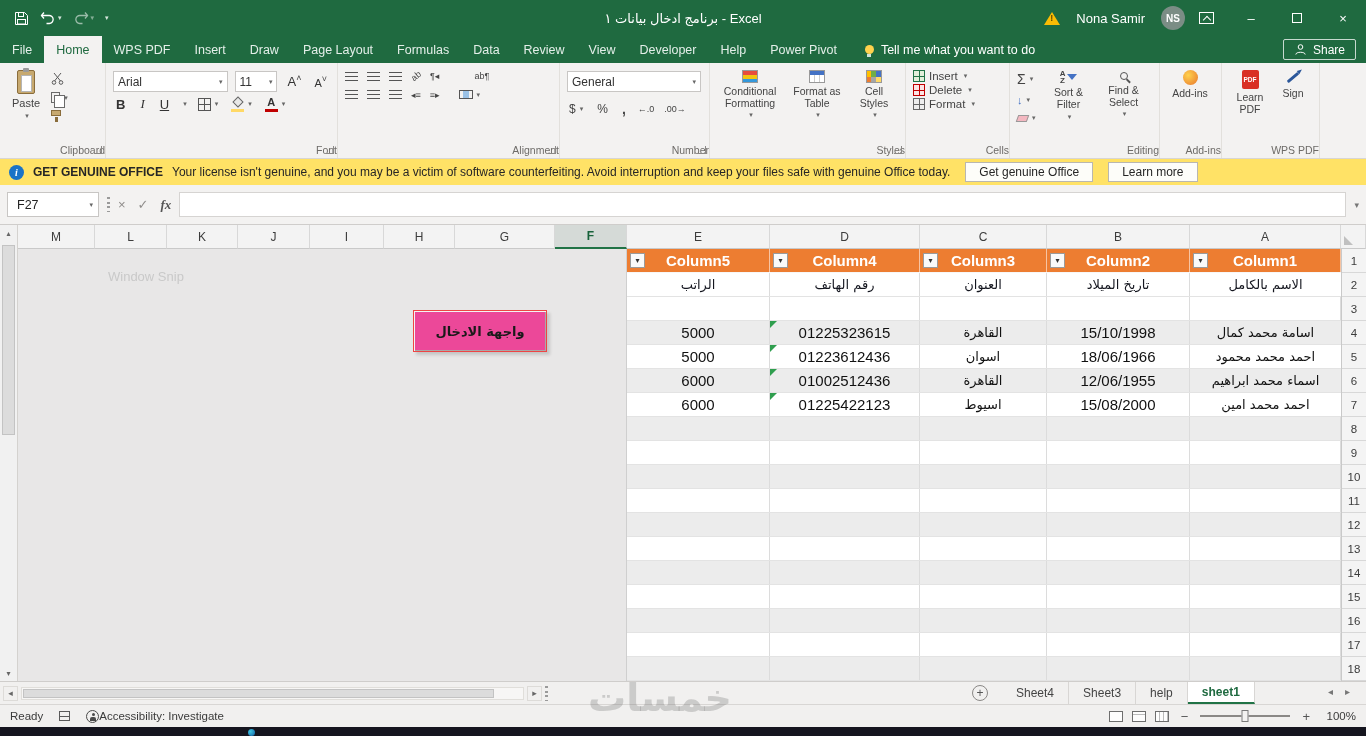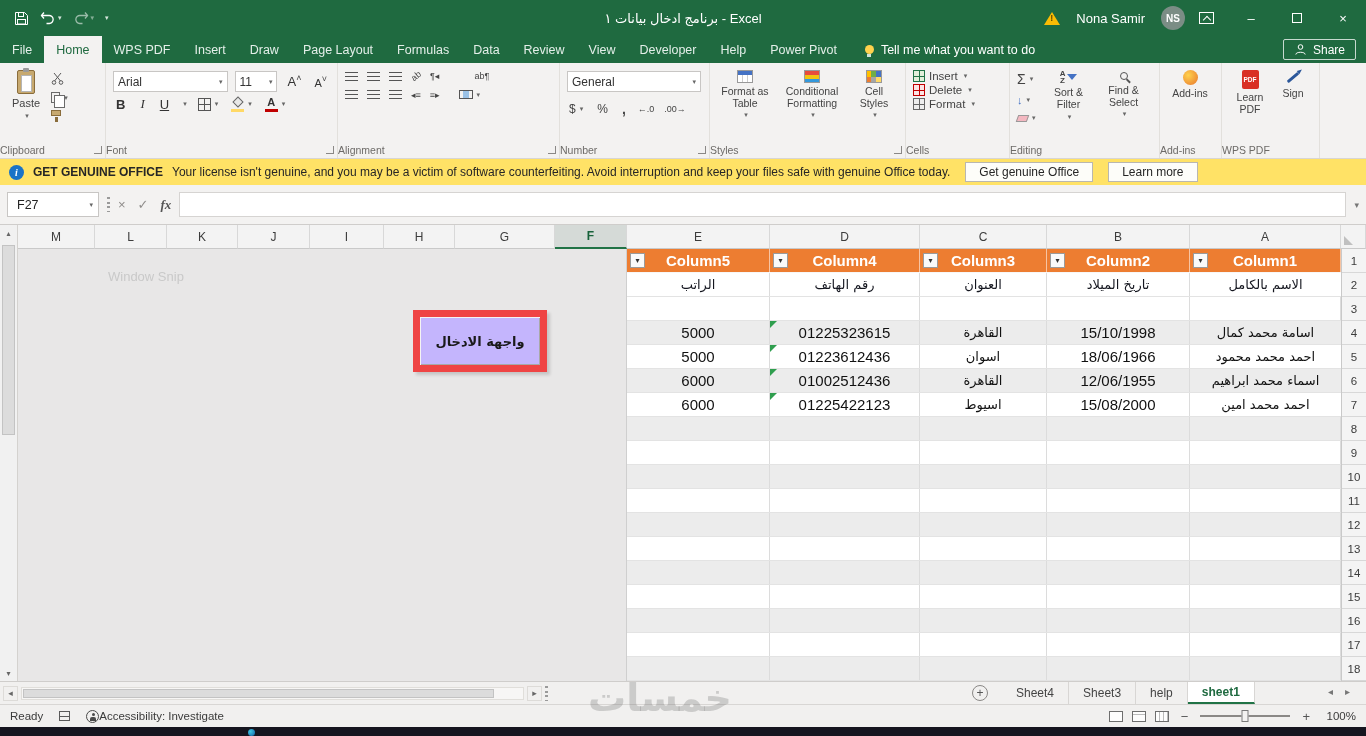--- a/index.html
+++ b/index.html
@@ -28,21 +28,21 @@
 .rtab{padding:0 12px;display:flex;align-items:center;cursor:default;white-space:nowrap}
 .rtab.active{background:#f3f2f1;color:#1f6a40;font-weight:normal}
 .tellme{display:flex;align-items:center;gap:7px;margin-left:16px;color:#fff}
 .ic-bulb{width:9px;height:9px;border-radius:50%;background:#ffd24d;position:relative}
 .ic-bulb:after{content:"";position:absolute;left:2.5px;bottom:-3px;width:4px;height:3px;background:#cfe3d8}
 .share{position:absolute;right:10px;top:3px;height:21px;border:1px solid rgba(255,255,255,.75);border-radius:2px;padding:0 10px;display:flex;align-items:center;gap:6px;color:#fff;font-size:12px}
 
 
 .ribbon{position:absolute;top:63px;left:0;width:1366px;height:96px;background:#f3f2f1;border-bottom:1px solid #d8d6d3;display:flex}
 .rgroup{position:relative;height:100%;border-right:1px solid #e2e0dc;padding:5px 5px 18px}
-.rlabel{position:absolute;bottom:2px;left:0;right:0;text-align:left;font-size:10.5px;color:#6d6b68}
+.rlabel{position:absolute;bottom:2px;left:0;right:0;text-align:right;font-size:10.5px;color:#6d6b68}
 .launcher{position:absolute;right:3px;bottom:4px;width:8px;height:8px;border-right:1px solid #8a8886;border-bottom:1px solid #8a8886}
 .rrow{display:flex;align-items:center;gap:7px;margin:3px 2px}
 .sbtn{font-size:12px;color:#444;display:flex;align-items:center;gap:2px;padding:1px 2px}
 .combo{background:#fff;border:1px solid #c8c6c4;font-size:12px;color:#333;display:flex;align-items:center;justify-content:space-between;padding:0 4px;height:21px}
 .dd{font-size:7px;color:#666;margin-left:2px}
 .bigbtn{display:flex;flex-direction:column;align-items:center;justify-content:flex-start;font-size:11px;color:#444;padding:2px 7px;gap:3px}
 .vbtn{display:flex;flex-direction:column;align-items:center;font-size:10.5px;color:#444;text-align:center;gap:2px;padding:2px 1px;line-height:1.15}
 .clip-body{display:flex;gap:2px}
 .minicol{display:flex;flex-direction:column;gap:5px;padding-top:3px}
 .ic-clip{position:relative;width:18px;height:24px;background:#c7a96f;border:1px solid #8a6d3b;border-radius:2px}
@@ -101,21 +101,21 @@
 .varr{position:absolute;left:0;width:17px;height:16px;display:flex;align-items:center;justify-content:center;font-size:8px;color:#666;background:#f1f1f1}
 .vthumb{position:absolute;left:2px;top:20px;width:13px;height:190px;background:#dcdcdc;border:1px solid #c3c3c3}
 .colheaders{position:absolute;left:18px;top:0;height:24px;display:flex}
 .ch{height:24px;border-right:1px solid #d8d8d8;border-bottom:1px solid #c9c9c9;background:#f3f3f3;display:flex;align-items:center;justify-content:center;font-size:12px;color:#3c3c3c}
 .ch.sel{background:#d5dad7;color:#17623a;font-weight:bold;border-bottom:2px solid #217346}
 .corner{position:relative}
 .corner:after{content:"";position:absolute;left:3px;bottom:3px;width:0;height:0;border-bottom:9px solid #c0c0c0;border-right:9px solid transparent}
 .gridarea{position:absolute;left:18px;top:24px;width:1348px;height:432px}
 .graypanel{position:absolute;left:0;top:0;width:609px;height:432px;background:#e8e7e7;border-right:1px solid #cfcfcf}
 .snip{position:absolute;left:90px;top:20px;font-size:13px;color:#c9c9c9}
-.formbtn{position:absolute;left:395px;top:61px;width:134px;height:62px;background:#c4b5fd;border:7px solid #ef4444;box-shadow:inset 1px 1px 0 #f4f4f4,inset -1px -1px 0 #a8a8a8,3px 3px 3px rgba(0,0,0,.15);font-family:"DejaVu Sans","Liberation Sans",sans-serif;font-size:13px;font-weight:bold;color:#1a1a1a}
+.formbtn{position:absolute;left:395px;top:61px;width:134px;height:42px;background:#ec4899;border:1px solid #ef4444;box-shadow:inset 1px 1px 0 #f4f4f4,inset -1px -1px 0 #a8a8a8,3px 3px 3px rgba(0,0,0,.15);font-family:"DejaVu Sans","Liberation Sans",sans-serif;font-size:13px;font-weight:bold;color:#1a1a1a}
 .tablearea{position:absolute;left:609px;top:0;width:714px;height:432px;color:#111}
 .grow{display:flex;height:24px;border-bottom:1px solid #e3e3e3;background:#fff}
 .grow.band{background:#ececec}
 .grow.empty{background-image:linear-gradient(#dcdcdc,#dcdcdc),linear-gradient(#dcdcdc,#dcdcdc),linear-gradient(#dcdcdc,#dcdcdc),linear-gradient(#dcdcdc,#dcdcdc),linear-gradient(#dcdcdc,#dcdcdc);background-size:1px 24px;background-repeat:no-repeat;background-position:142px 0,292px 0,419px 0,562px 0,713px 0}
 .cell{height:100%;border-right:1px solid #dcdcdc;display:flex;align-items:center;justify-content:center;position:relative;overflow:hidden}
 .cell:last-child{border-right:none}
 .cE{width:143px}.cD{width:150px}.cC{width:127px}.cB{width:143px}.cA{width:151px}
 .grow.hdr{background:#ed7d31;border-bottom:1px solid #f7f7f7}
 .grow.hdr .cell{color:#fff;font-weight:bold;font-size:15px;border-right:1px solid rgba(255,255,255,.55)}
 .filter{position:absolute;left:3px;top:4px;width:15px;height:15px;background:#fafafa;border:1px solid #9a9a9a;color:#333;font-size:8px;display:flex;align-items:center;justify-content:center;font-weight:normal}
@@ -351,28 +351,28 @@
             <span style="font-size:14px;font-weight:bold">,</span>
           </span>
         <span class="sm">←.0</span>
         <span class="sm">.00→</span>
       </div>
       <div class="rlabel">Number</div>
       <span class="launcher"></span>
     </div>
 
     <div class="rgroup" style="width:196px;display:flex;gap:2px">
+      <div class="vbtn" style="width:70px">
+        <span class="ic-cf"></span>
+        <span>Conditional Formatting</span>
+        <span class="dd">▾</span>
+      </div>
       <div class="vbtn" style="width:60px">
         <span class="ic-ft"></span>
         <span>Format as Table</span>
-        <span class="dd">▾</span>
-      </div>
-      <div class="vbtn" style="width:70px">
-        <span class="ic-cf"></span>
-        <span>Conditional Formatting</span>
         <span class="dd">▾</span>
       </div>
       <div class="vbtn" style="width:50px">
         <span class="ic-cs"></span>
         <span>Cell Styles</span>
         <span class="dd">▾</span>
       </div>
       <div class="rlabel">Styles</div>
       <span class="launcher"></span>
     </div>

